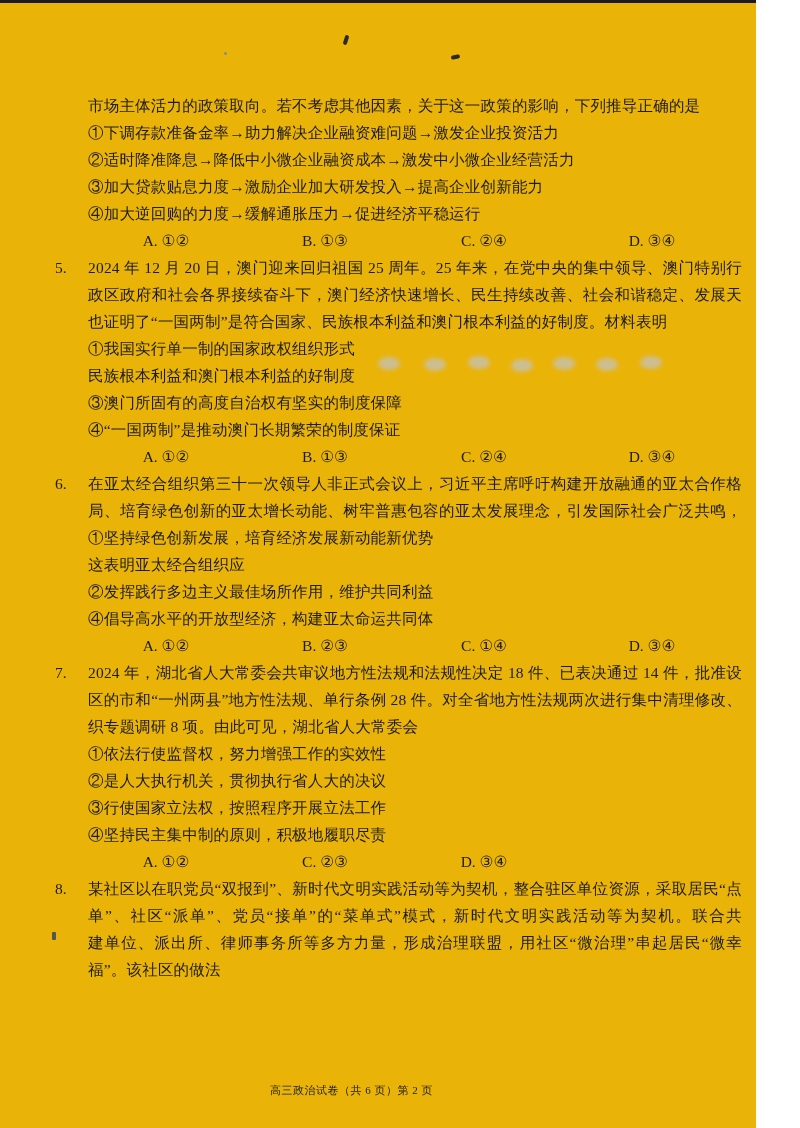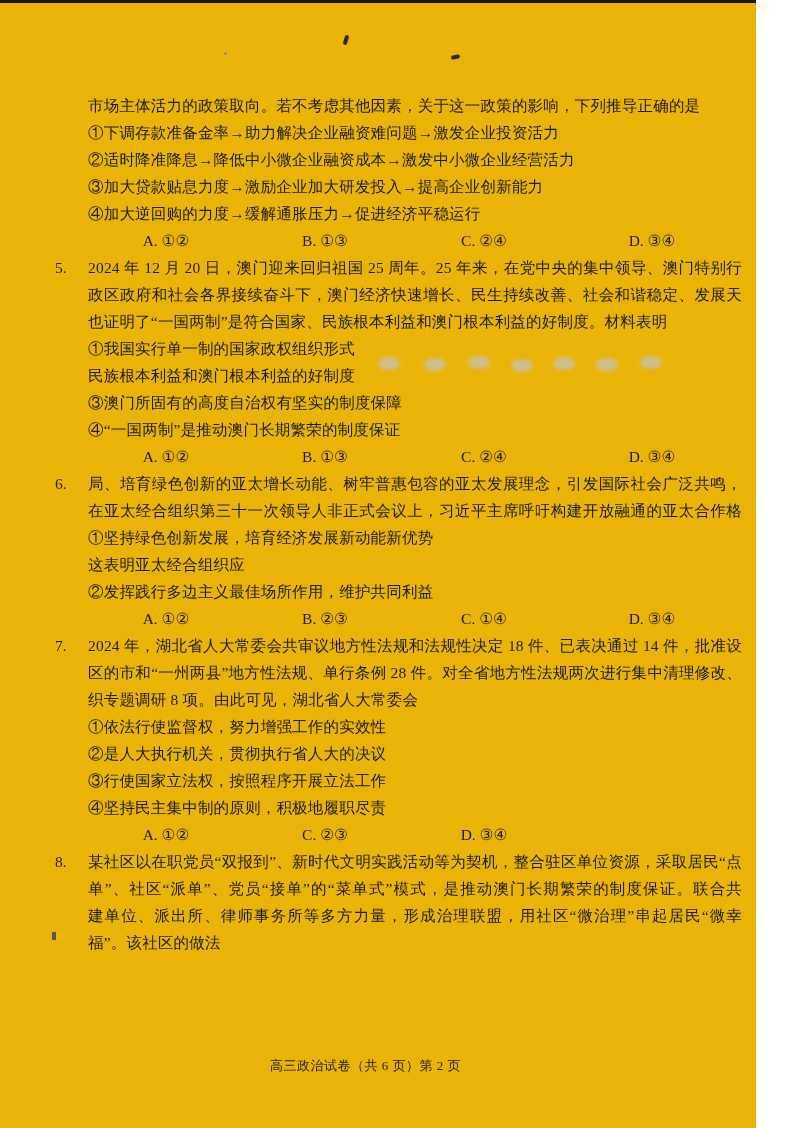--- a/index.html
+++ b/index.html
@@ -27,22 +27,22 @@
   }
   
   .content { position:absolute; left:88px; top:92px; width:654px; font-size:15.5px; }
   .question { position:relative; }
   .qnum { position:absolute; left:-33px; top:0; height:27px; line-height:27px; }
   .qline { height:27px; line-height:27px; letter-spacing:.2px; white-space:nowrap; }
   .qline.fill { white-space:normal; text-align:justify; text-align-last:justify; text-justify:inter-character; overflow:hidden; }
   .opts { display:grid; grid-template-columns:156px 162px 156px auto; height:27px; line-height:27px; }
   .opt { white-space:nowrap;text-align:center; }
   .footer {
-    position:absolute; left:270px; top:1054px; height:24px; line-height:24px;
-    font-size:13px; letter-spacing:.5px; color:#222;
+    position:absolute; left:270px; top:1078px; height:24px; line-height:24px;
+    font-size:11px; letter-spacing:.5px; color:#222;
   }
 </style>
 </head>
 <body>
 
 <div class="page">
 
   <div class="scan-top"></div>
   <div class="scan-right"></div>
   <div class="corner-mark"></div>
@@ -83,25 +83,26 @@
         <div class="qline">④“一国两制”是推动澳门长期繁荣的制度保证</div>
         <div class="opts">
           <span class="opt">A. ①②</span>
           <span class="opt">B. ①③</span>
           <span class="opt">C. ②④</span>
           <span class="opt">D. ③④</span>
         </div>
       </section>
       <section class="question">
         <span class="qnum">6.</span>
+        <div class="qline fill">在亚太经合组织第三十一次领导人非正式会议上，习近平主席呼吁构建开放融通的亚太合作格</div>
         <div class="qline fill">局、培育绿色创新的亚太增长动能、树牢普惠包容的亚太发展理念，引发国际社会广泛共鸣，</div>
-        <div class="qline fill">在亚太经合组织第三十一次领导人非正式会议上，习近平主席呼吁构建开放融通的亚太合作格</div>
         <div class="qline">①坚持绿色创新发展，培育经济发展新动能新优势</div>
         <div class="qline">这表明亚太经合组织应</div>
         <div class="qline">②发挥践行多边主义最佳场所作用，维护共同利益</div>
+        <div class="qline">④倡导高水平的开放型经济，构建亚太命运共同体</div>
         <div class="opts">
           <span class="opt">A. ①②</span>
           <span class="opt">B. ②③</span>
           <span class="opt">C. ①④</span>
           <span class="opt">D. ③④</span>
         </div>
       </section>
       <section class="question">
         <span class="qnum">7.</span>
         <div class="qline fill">2024 年，湖北省人大常委会共审议地方性法规和法规性决定 18 件、已表决通过 14 件，批准设</div>
@@ -113,21 +114,21 @@
         <div class="qline">④坚持民主集中制的原则，积极地履职尽责</div>
         <div class="opts">
           <span class="opt">A. ①②</span>
           <span class="opt">C. ②③</span>
           <span class="opt">D. ③④</span>
         </div>
       </section>
       <section class="question">
         <span class="qnum">8.</span>
         <div class="qline fill">某社区以在职党员“双报到”、新时代文明实践活动等为契机，整合驻区单位资源，采取居民“点</div>
-        <div class="qline fill">单”、社区“派单”、党员“接单”的“菜单式”模式，是推动澳门长期繁荣的制度保证。联合共</div>
+        <div class="qline fill">单”、社区“派单”、党员“接单”的“菜单式”模式，新时代文明实践活动等为契机。联合共</div>
         <div class="qline fill">建单位、派出所、律师事务所等多方力量，形成治理联盟，用社区“微治理”串起居民“微幸</div>
         <div class="qline">福”。该社区的做法</div>
       </section>
     </main>
 
   <div class="footer">高三政治试卷（共 6 页）第 2 页</div>
 
 </div>
 
 </body></html>

